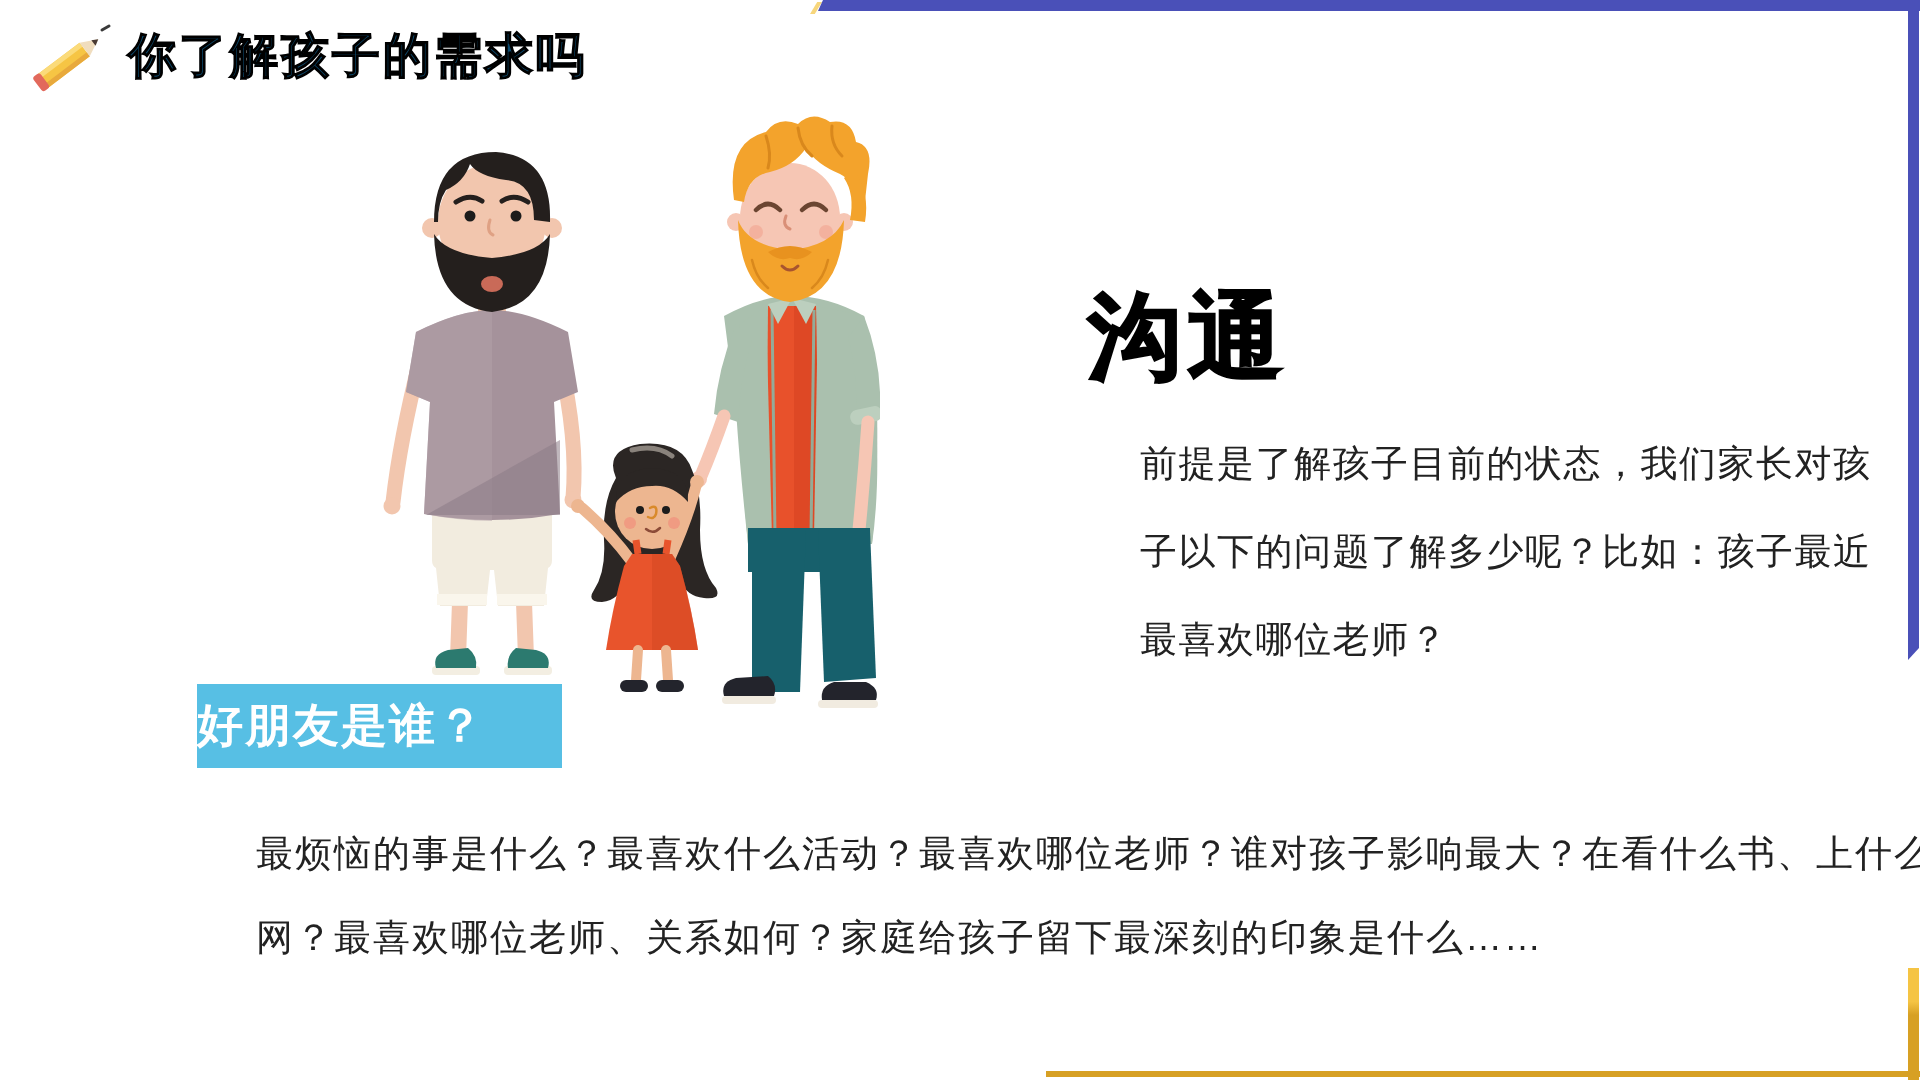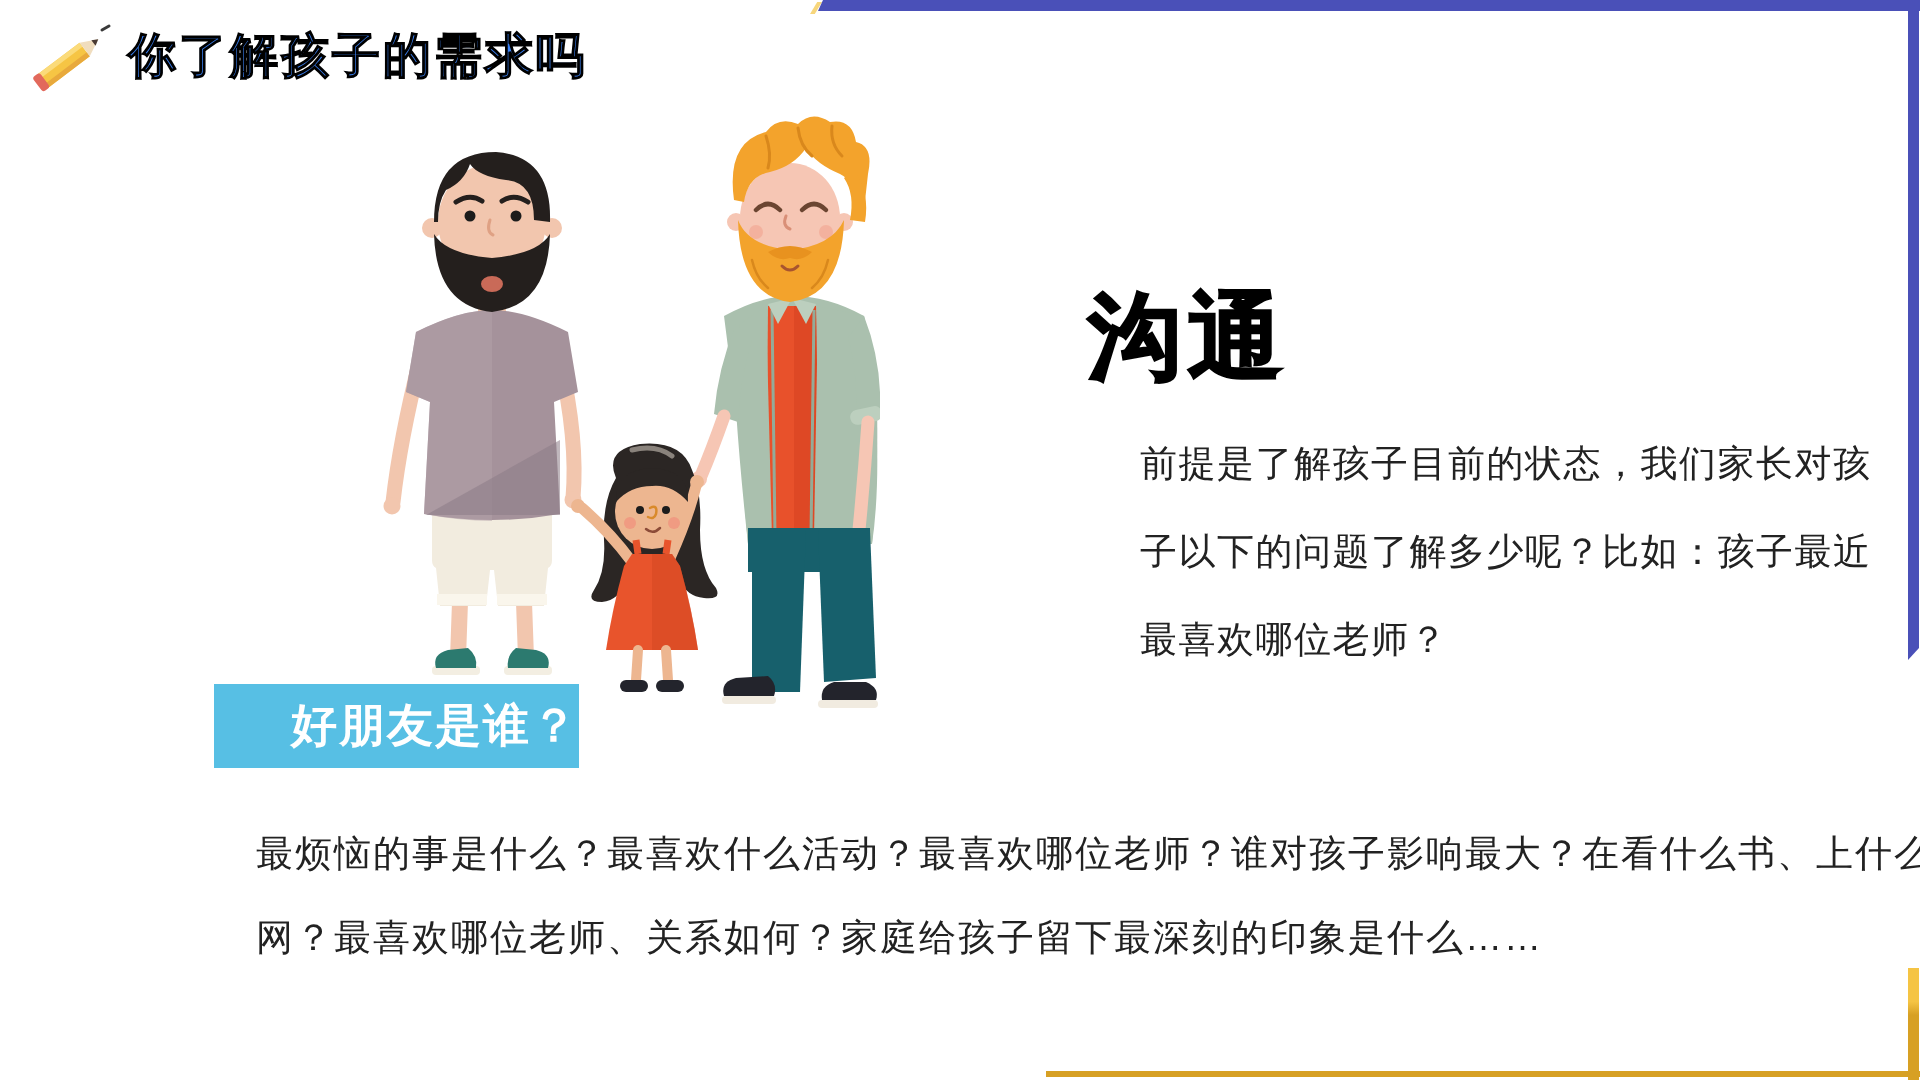--- a/index.html
+++ b/index.html
@@ -14,29 +14,29 @@
     clip-path:polygon(60% 0,100% 0,40% 100%,0 100%);opacity:.7;}
   .right-bar-blue{position:absolute;left:1908px;top:0;width:11px;height:660px;background:#4a50b8;
     clip-path:polygon(0 0,100% 0,100% calc(100% - 12px),0 100%);}
   .right-bar-gold{position:absolute;left:1908px;top:968px;width:11px;height:112px;
     background:linear-gradient(180deg,#f5c444 0%,#f5c444 30%,#d7a024 42%,#d7a024 100%);}
   .bottom-bar-gold{position:absolute;left:1046px;top:1071px;width:874px;height:6px;background:#d7a024;}
 
   
   .title-row{position:absolute;left:26px;top:20px;display:flex;align-items:center;gap:14px;}
   .pencil{width:88px;height:72px;flex:0 0 auto;}
-  .page-title{font-size:48px;font-weight:900;letter-spacing:3px;color:#3b82f6;
+  .page-title{font-size:48px;font-weight:900;letter-spacing:3px;color:#0c4a6e;
     -webkit-text-stroke:1.3px #000;white-space:nowrap;}
 
   
   .illustration{position:absolute;left:320px;top:110px;width:560px;height:600px;}
 
   
-  .caption-badge{position:absolute;left:214px;top:684px;width:365px;height:84px;background:#57bfe4;
-    display:flex;align-items:center;justify-content:flex-end;}
+  .caption-badge{position:absolute;left:197px;top:684px;width:365px;height:84px;background:#57bfe4;
+    display:flex;align-items:center;justify-content:flex-start;}
   .caption-badge span{color:#ffffff;font-size:46px;font-weight:700;letter-spacing:2px;white-space:nowrap;}
 
   
   .right-heading{position:absolute;left:1088px;top:284px;font-size:94px;line-height:1.12;
     font-weight:900;color:#000000;-webkit-text-stroke:2.5px #000;letter-spacing:6px;white-space:nowrap;}
   .right-body{position:absolute;left:1140px;top:420px;width:740px;}
   .right-body .line{height:88px;line-height:88px;font-size:37px;letter-spacing:1.5px;
     color:#222;white-space:nowrap;}
 
   

